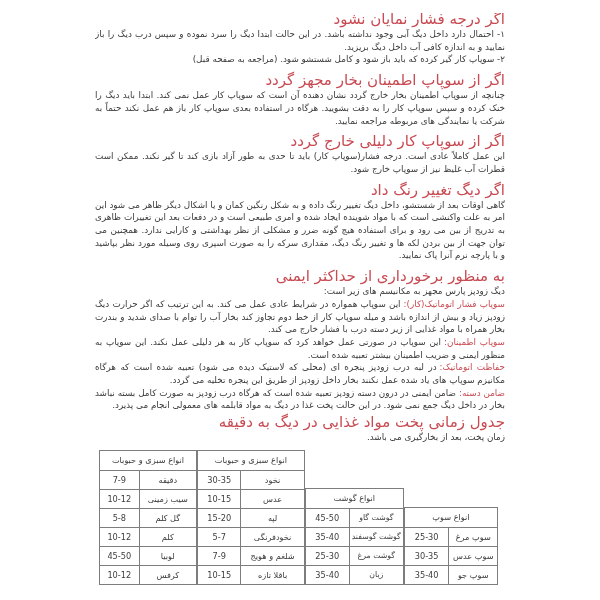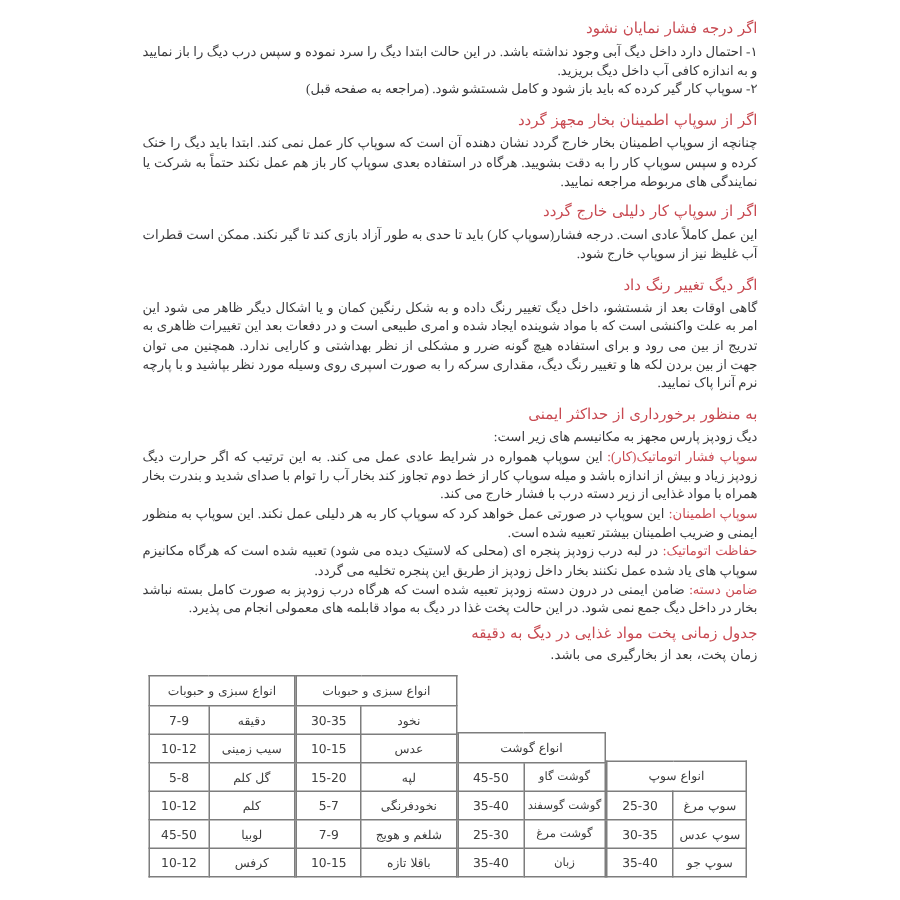--- a/index.html
+++ b/index.html
@@ -5,25 +5,25 @@
   html,body{margin:0;padding:0;}
   body{
     width:600px;height:600px;background:#ffffff;position:relative;
     font-family:"DejaVu Sans",sans-serif;color:#3a3a3c;overflow:hidden;
   }
   .text-area{
     position:absolute;top:13px;right:95px;left:95px;height:402px;overflow:hidden;
     direction:rtl;text-align:justify;font-size:8.8px;line-height:12.7px;
   }
   .sec-heading{
-    color:#c84a52;font-size:10px;line-height:13px;margin:8px 0 2px 0;
+    color:#c84a52;font-size:15px;line-height:13px;margin:8px 0 2px 0;
     text-align:right;font-weight:normal;
   }
   .sec-heading.first{margin-top:0;}
-  .text-area p{margin:0;font-family:Liberation Serif, serif;}
+  .text-area p{margin:0;}
   .mech p{margin:0;}
   .mlabel{color:#c84a52;margin-left:3px;}
   .tables-area{position:absolute;top:416px;right:95px;left:99px;direction:rtl;}
   .tables-area .sec-heading{margin:0 0 2px 0;}
   .tables-area .note{margin:0;font-size:8.8px;line-height:12.7px;text-align:right;}
   .tables-row{
     display:flex;flex-direction:row;justify-content:space-between;align-items:flex-end;
     direction:rtl;margin-top:6px;margin-right:7px;
   }
   table.ct{border-collapse:collapse;direction:rtl;}

